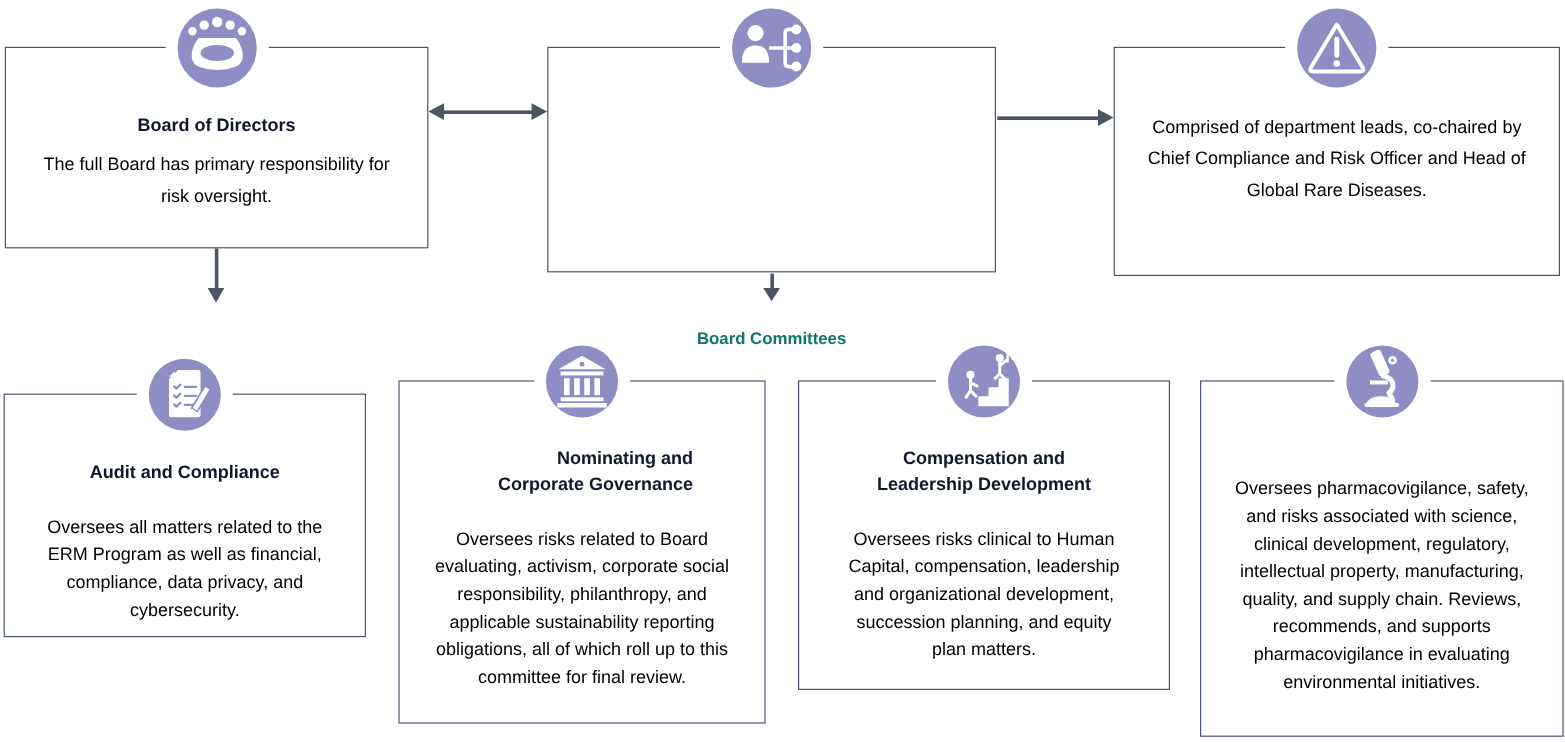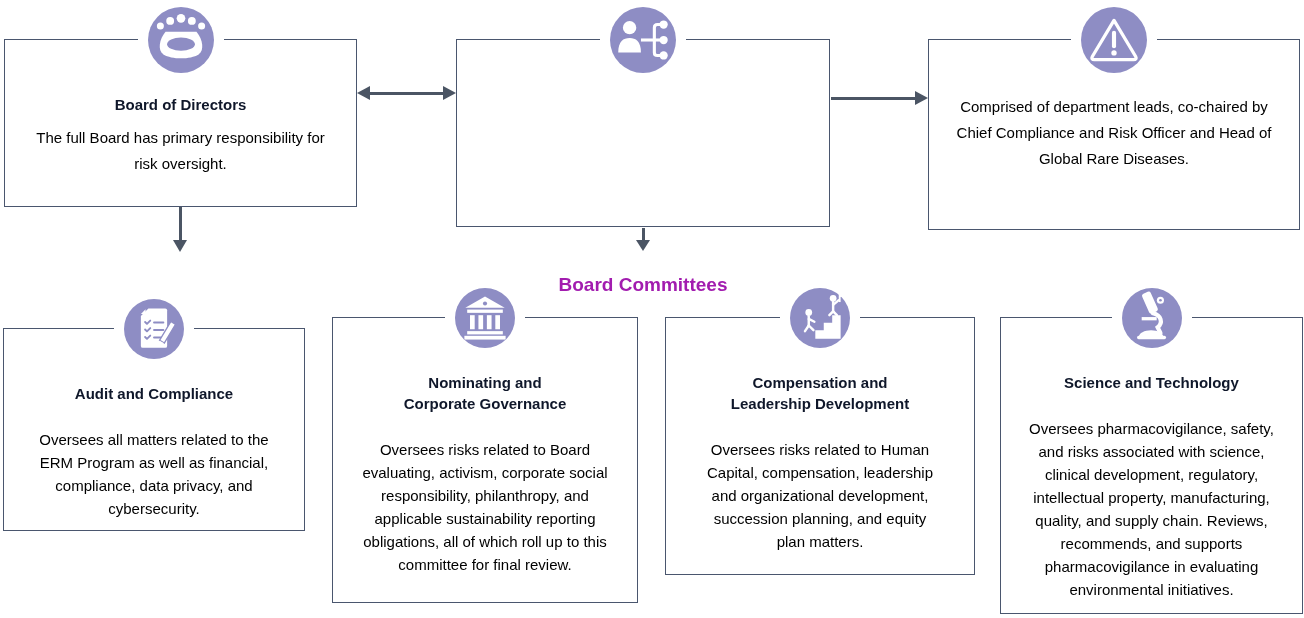--- a/index.html
+++ b/index.html
@@ -29,27 +29,27 @@
     margin:0 auto 10px auto;
   }
   .desc { color:#000000; font-size:15px; margin:0; }
   .top .desc { line-height:26px; }
   .bot .desc { line-height:23px;margin-top:24px; }
   .b1 .desc { padding:0 24px; }
   .b2 .desc { padding:0 28px; }
   .b3 .desc { padding:0 24px; }
   .b4 .desc { padding:0 34px; }
   .b5 .desc { padding:0 26px; }
-  .b5 .title { max-width:185px; }
+  .b5 .title { max-width:185px;text-align:right; }
   .b6 .desc { padding:0 36px; }
   .b6 .title { max-width:215px; }
   .b7 .desc { padding:0 18px; }
   .committees-label {
     position:absolute; left:543px; top:274px; width:200px; text-align:center;
-    color:#a21caf; font-weight:bold; font-size:19px;
+    color:#0f766e; font-weight:bold; font-size:14px;
   }
   .arrow { position:absolute; }
   .a-line-h { position:absolute; height:3px; background:#4b5564; top:6px; }
   .a-line-v { position:absolute; width:3px; background:#4b5564; left:6px; top:0; }
   .a-head { position:absolute; width:0; height:0; }
   .a-head-left  { left:0; top:0; border-top:7px solid transparent; border-bottom:7px solid transparent; border-right:13px solid #4b5564; }
   .a-head-right { right:0; top:0; border-top:7px solid transparent; border-bottom:7px solid transparent; border-left:13px solid #4b5564; }
   .a-head-down  { left:0; border-left:7.5px solid transparent; border-right:7.5px solid transparent; border-top:12px solid #4b5564; }
 </style>
 </head>
@@ -186,35 +186,34 @@
           <path d="M46 15 V25"></path>
           <path d="M46 18 L52 13"></path>
           <path d="M46 25 L42 29"></path>
           <path d="M46 25 L50 29"></path>
         </g>
         <path d="M53 4 V15" stroke="#ffffff" stroke-width="2"></path>
         <path d="M53 4 H60 V9.5 H53 Z"></path>
       </svg>
     </div>
     <div class="title">Compensation and Leadership Development</div>
-    <p class="desc">Oversees risks related to Human Capital, compensation, leadership and organizational development, succession planning, and equity plan matters.</p>
+    <p class="desc">Oversees risks clinical to Human Capital, compensation, leadership and organizational development, succession planning, and equity plan matters.</p>
   </div>
 
   <div class="box bot b7" style="left:1000px; top:317px; width:303px; height:297px;">
     <div class="icon-mask"></div>
     <div class="icon-circle">
       <svg viewBox="0 0 64 64">
         <g transform="rotate(-24 30 16)">
           <rect x="25" y="4" width="10" height="23" rx="2.5" fill="#ffffff"></rect>
         </g>
         <circle cx="41" cy="13" r="3.8" fill="#ffffff"></circle>
         <circle cx="41" cy="13" r="1.4" fill="#8e8dc4"></circle>
         <path d="M33 27 C42 29 44 37 38 42 L41 48" fill="none" stroke="#ffffff" stroke-width="4.5" stroke-linecap="round"></path>
         <rect x="21" y="31" width="16" height="3.5" fill="#ffffff"></rect>
         <path d="M18 52 C18 48 24 45 31 45 C38 45 44 48 44 52 Z" fill="#ffffff"></path>
         <rect x="16" y="51" width="31" height="3.6" rx="1.8" fill="#ffffff"></rect>
       </svg>
     </div>
-    <div class="title">Science and Technology</div>
     <p class="desc">Oversees pharmacovigilance, safety, and risks associated with science, clinical development, regulatory, intellectual property, manufacturing, quality, and supply chain. Reviews, recommends, and supports pharmacovigilance in evaluating environmental initiatives.</p>
   </div>
 
 </div>
 
 </body></html>

